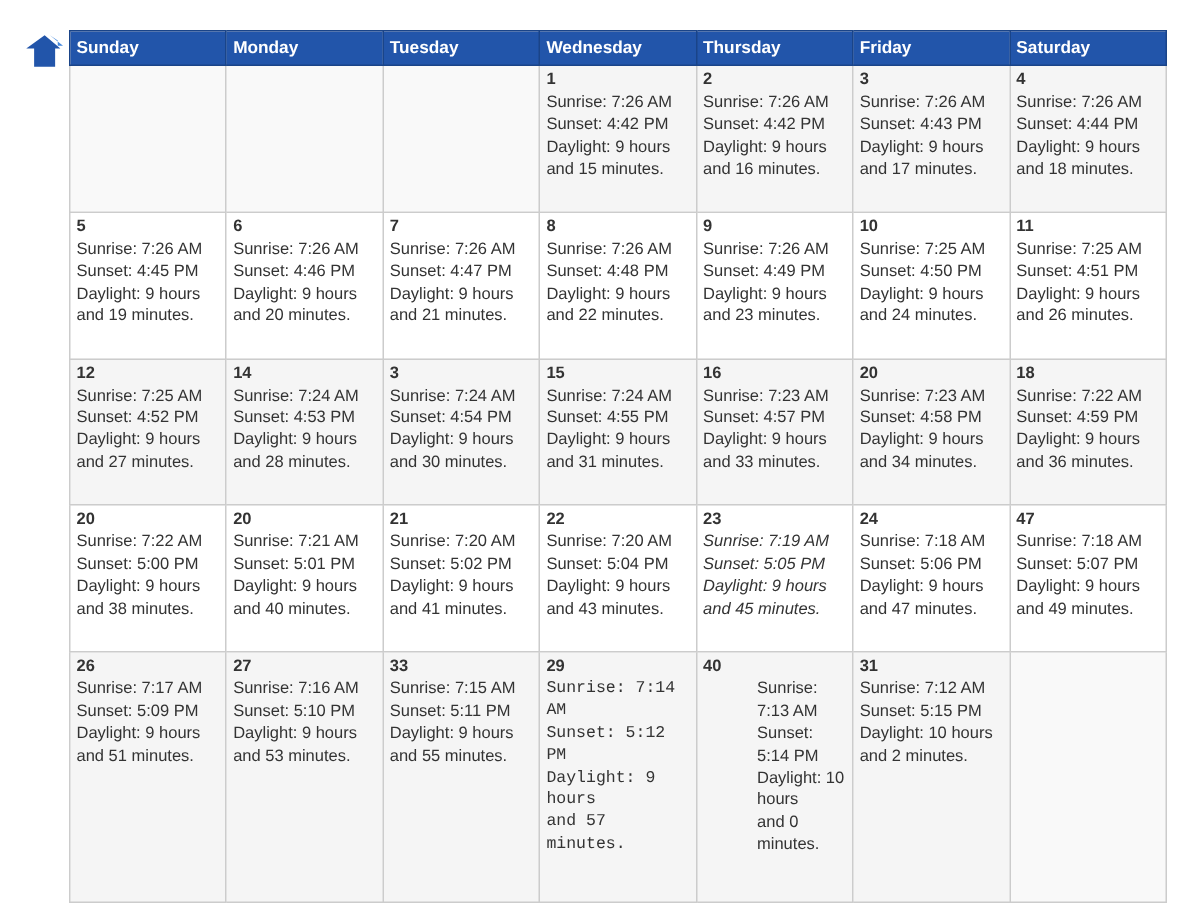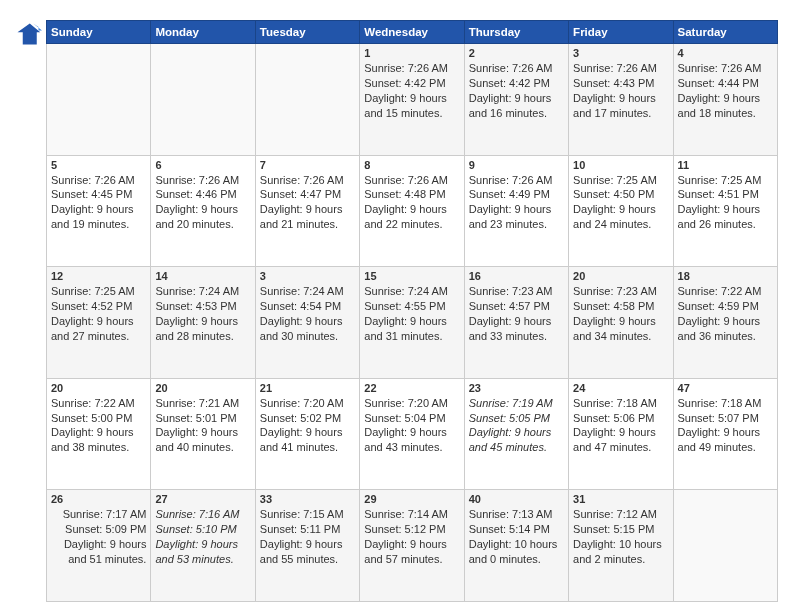--- a/index.html
+++ b/index.html
@@ -321,49 +321,49 @@
             <span class="day-number">47</span>
             <div class="day-info" style="white-space: pre-line;">Sunrise: 7:18 AM
 Sunset: 5:07 PM
 Daylight: 9 hours
 and 49 minutes.</div>
           </td>
         </tr>
         <tr>
           <td>
             <span class="day-number">26</span>
-            <div class="day-info" style="white-space: pre-line; text-align: right;">Sunrise: 7:17 AM
+            <div class="day-info" style="white-space: pre-line;">Sunrise: 7:17 AM
 Sunset: 5:09 PM
 Daylight: 9 hours
 and 51 minutes.</div>
           </td>
           <td>
             <span class="day-number">27</span>
-            <div class="day-info" style="white-space: pre-line; font-style: italic;">Sunrise: 7:16 AM
+            <div class="day-info" style="white-space: pre-line;">Sunrise: 7:16 AM
 Sunset: 5:10 PM
 Daylight: 9 hours
 and 53 minutes.</div>
           </td>
           <td>
             <span class="day-number">33</span>
             <div class="day-info" style="white-space: pre-line;">Sunrise: 7:15 AM
 Sunset: 5:11 PM
 Daylight: 9 hours
 and 55 minutes.</div>
           </td>
           <td>
             <span class="day-number">29</span>
-            <div class="day-info" style="white-space: pre-line;">Sunrise: 7:14 AM
+            <div class="day-info" style="white-space: pre-line; font-family: Liberation Mono, monospace;">Sunrise: 7:14 AM
 Sunset: 5:12 PM
 Daylight: 9 hours
 and 57 minutes.</div>
           </td>
           <td>
             <span class="day-number">40</span>
-            <div class="day-info" style="white-space: pre-line;">Sunrise: 7:13 AM
+            <div class="day-info" style="white-space: pre-line; margin-left: 36px;">Sunrise: 7:13 AM
 Sunset: 5:14 PM
 Daylight: 10 hours
 and 0 minutes.</div>
           </td>
           <td>
             <span class="day-number">31</span>
             <div class="day-info" style="white-space: pre-line;">Sunrise: 7:12 AM
 Sunset: 5:15 PM
 Daylight: 10 hours
 and 2 minutes.</div>

